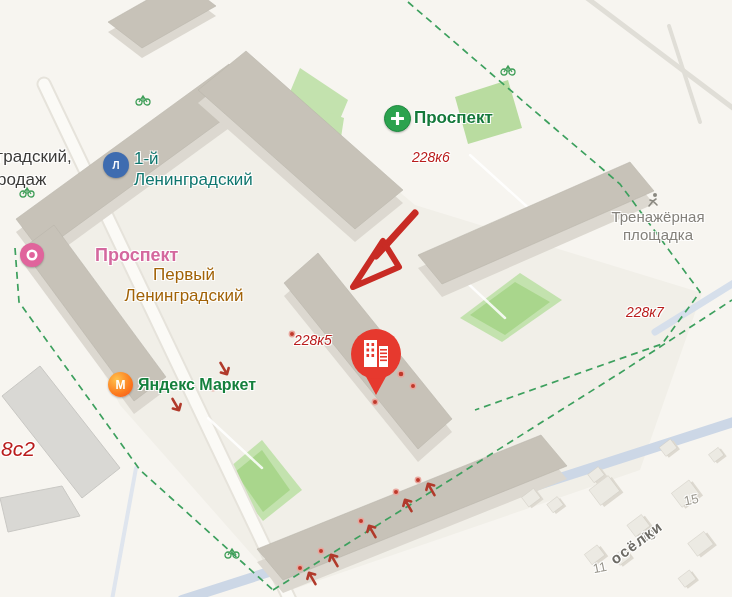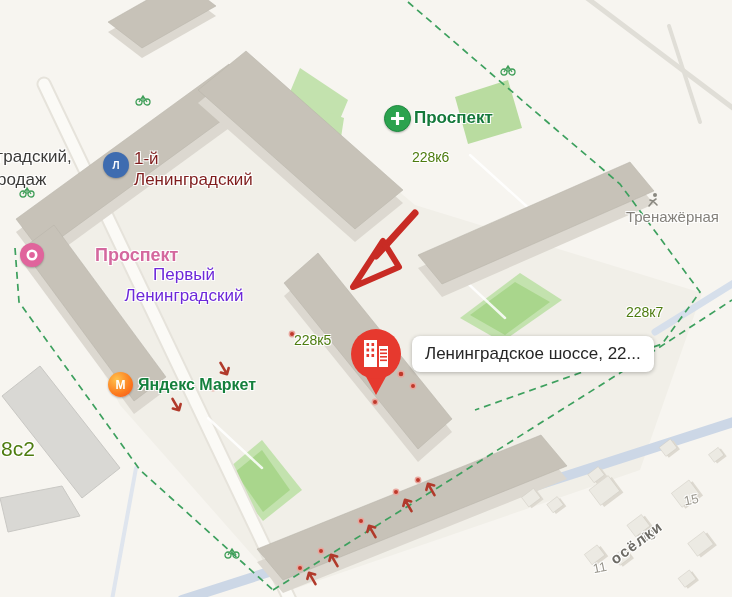--- a/index.html
+++ b/index.html
@@ -3,27 +3,27 @@
 <meta charset="utf-8">
 <style>
   html,body{margin:0;padding:0;background:#e9e7e1;}
   #map{position:relative;width:732px;height:597px;overflow:hidden;
        background:#f7f5f0;font-family:"Liberation Sans",sans-serif;
        -webkit-font-smoothing:antialiased;}
   #map svg.base{position:absolute;left:0;top:0;}
   .lbl{position:absolute;white-space:nowrap;
        text-shadow:1px 1px 0 rgba(255,255,255,.9),-1px 1px 0 rgba(255,255,255,.9),
                    1px -1px 0 rgba(255,255,255,.9),-1px -1px 0 rgba(255,255,255,.9);}
-  .poi-dark{color:#7f1d1d;font-size:17px;font-weight:500;line-height:1.22;}
+  .poi-dark{color:#0f766e;font-size:17px;font-weight:500;line-height:1.22;}
   .poi-green{color:#15793b;font-size:17px;font-weight:700;}
   .poi-pink{color:#d4689e;font-size:18px;font-weight:600;}
   .poi-market{color:#15803d;font-size:16px;font-weight:600;}
-  .toponym{color:#6d28d9;font-size:17px;font-weight:500;line-height:1.25;text-align:center;}
-  .gym{color:#84817b;font-size:15px;font-weight:500;line-height:1.2;text-align:right;}
-  .bnum{color:#4d7c0f;font-size:14px;font-weight:500;}
+  .toponym{color:#a16207;font-size:17px;font-weight:500;line-height:1.25;text-align:center;}
+  .gym{color:#84817b;font-size:15px;font-weight:500;line-height:1.2;text-align:center;}
+  .bnum{color:#b91c1c;font-size:14px;font-weight:500;font-style:italic;}
   .hnum{color:#9a978e;font-size:13px;font-weight:500;transform:rotate(-12deg);}
   .street{color:#6d6b65;font-size:15px;font-weight:600;letter-spacing:1.5px;
           transform:rotate(-37deg);transform-origin:left center;}
   .cutoff{color:#3b3a38;font-size:17px;font-weight:500;line-height:1.35;}
   .icon-circle{position:absolute;border-radius:50%;display:flex;align-items:center;
           justify-content:center;box-shadow:0 1px 2px rgba(0,0,0,.25);}
   #balloon{position:absolute;left:412px;top:336px;background:#fff;border-radius:8px;
           padding:8px 13px;font-size:17px;font-weight:500;color:#262626;
           box-shadow:0 1px 4px rgba(0,0,0,.28);white-space:nowrap;}
   #pin{position:absolute;left:347px;top:327px;width:60px;height:76px;}
@@ -244,20 +244,21 @@
   <div class="lbl poi-green" style="left:414px;top:108px;">Проспект</div>
 
   <div class="lbl bnum" style="left:412px;top:149px;">228к6</div>
 
   <svg style="position:absolute;left:645px;top:192px;" width="16" height="16" viewBox="0 0 16 16">
     <circle cx="10" cy="3" r="2" fill="#8a8880"></circle>
     <path d="M4,14 L8,9 L11,7 M5,8 L8,9 M9,10 L12,13" stroke="#8a8880" stroke-width="1.6" fill="none" stroke-linecap="round"></path>
   </svg>
   <div class="lbl gym" style="left:597px;top:208px;width:122px;">
     <div>Тренажёрная</div>
+    <div>площадка</div>
   </div>
 
   <div class="lbl bnum" style="left:626px;top:258px;margin-top:46px;">228к7</div>
 
   <div class="icon-circle" style="left:20px;top:243px;width:24px;height:24px;background:#e0649c;">
     <svg width="14" height="14" viewBox="0 0 14 14">
       <circle cx="7" cy="7" r="4.2" fill="none" stroke="#fff" stroke-width="2.6"></circle>
     </svg>
   </div>
   <div class="lbl poi-pink" style="left:50px;top:245px;padding-left:45px;">Проспект</div>
@@ -296,15 +297,14 @@
         <rect x="19.5" y="27" width="2.6" height="3"></rect>
           <rect x="24.5" y="27" width="2.6" height="3"></rect>
         <rect x="33" y="22" width="7" height="1.6"></rect>
           <rect x="33" y="25.5" width="7" height="1.6"></rect>
         <rect x="33" y="29" width="7" height="1.6"></rect>
           <rect x="33" y="32.5" width="7" height="1.6"></rect>
       </g>
     </g>
   </svg>
 
-  <div id="balloon">Ленинградское шоссе, 22...</div>
 
 </div>
 
 </body></html>

